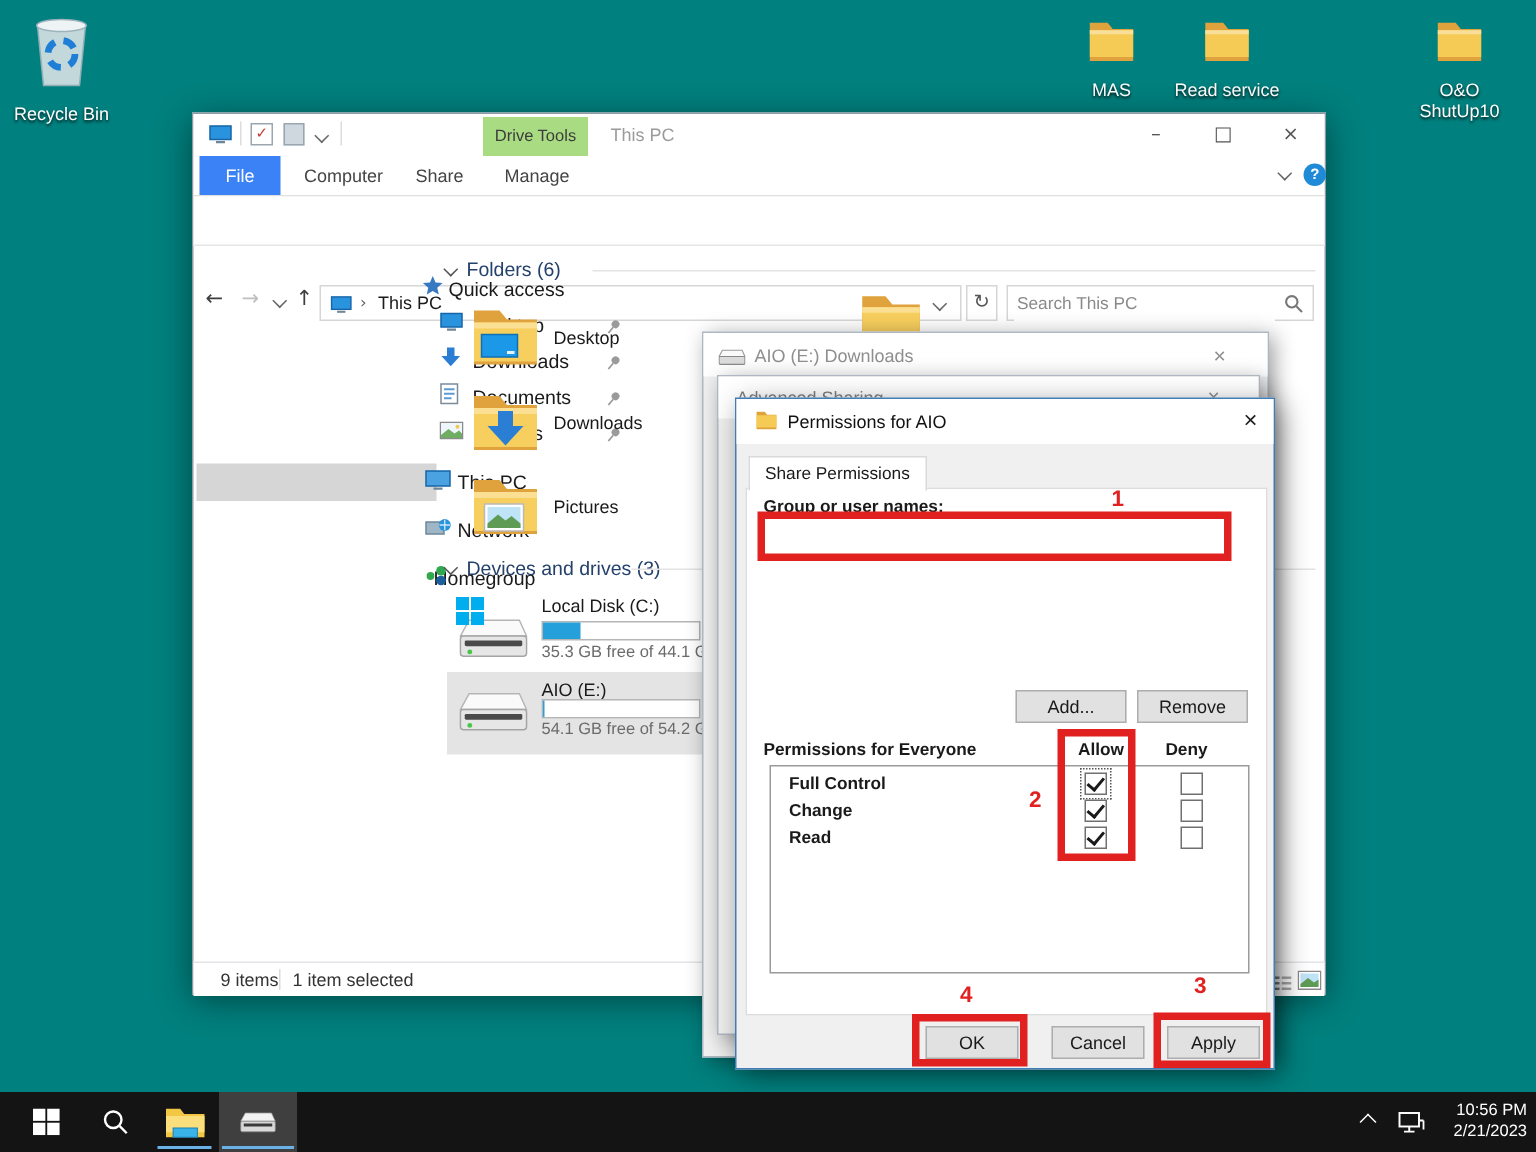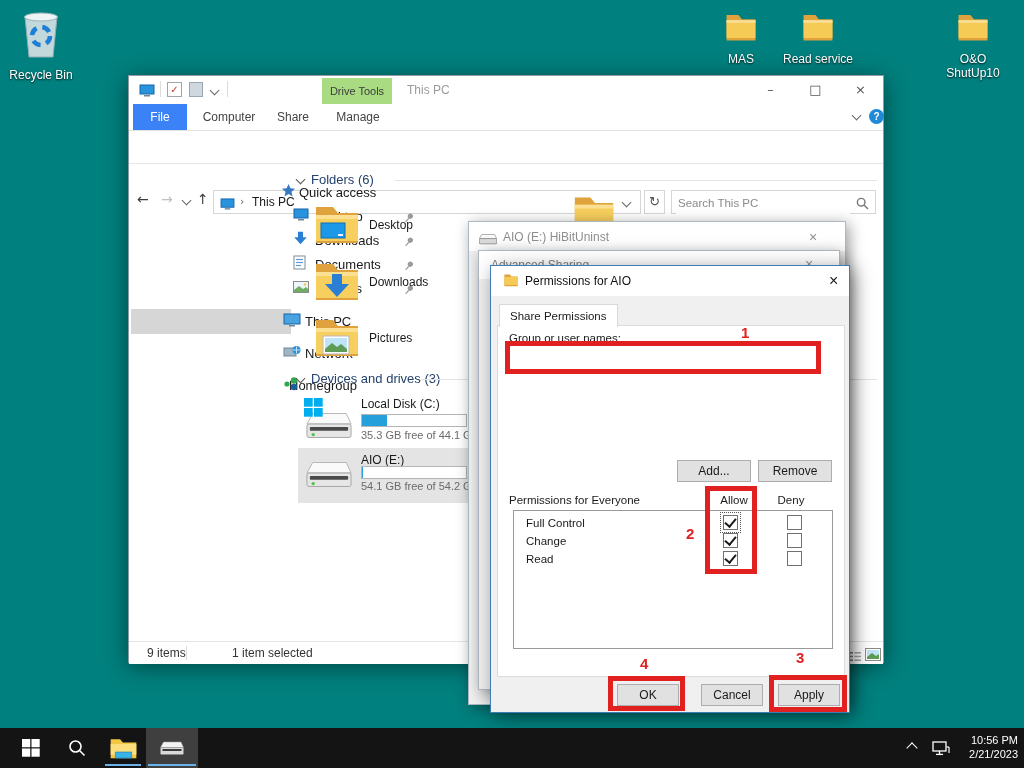--- a/index.html
+++ b/index.html
@@ -58,21 +58,21 @@
   .tabbtn{position:absolute;background:#fff;border:1px solid #d9d9d9;border-bottom:none;font-size:11.5px;color:#1a1a1a;
           display:flex;align-items:center;justify-content:center;}
   .page{position:absolute;background:#fff;border:1px solid #dcdcdc;box-sizing:border-box;}
   .listbox{position:absolute;background:#fff;border:1px solid #828790;box-sizing:border-box;}
   .btn{position:absolute;height:22px;background:#e1e1e1;border:1px solid #adadad;box-sizing:border-box;
        font-size:12px;color:#1a1a1a;display:flex;align-items:center;justify-content:center;}
   .cb{position:absolute;width:15px;height:15px;background:#fff;border:1px solid #707070;box-sizing:border-box;}
   .cb.checked::after{content:"";position:absolute;left:3px;top:0px;width:5px;height:9px;
        border:solid #1a1a1a;border-width:0 2px 2px 0;transform:rotate(40deg);}
   .cb.focus{outline:1px dotted #555;outline-offset:2px;}
-  .flabel{position:absolute;font-size:11.5px;color:#1a1a1a;}
+  .flabel{position:absolute;font-size:11.5px;color:#1a1a1a;font-weight:bold;}
 
   
   .redbox{position:absolute;border:5px solid #e12020;box-sizing:border-box;z-index:60;}
   .rednum{position:absolute;color:#e12020;font-size:15px;font-weight:bold;z-index:60;}
 
   
   .taskbar{position:absolute;left:0;top:728px;width:1024px;height:40px;background:#141414;z-index:70;}
   .tbtn{position:absolute;top:0;height:40px;display:flex;align-items:center;justify-content:center;}
   .underline{position:absolute;bottom:2px;height:2px;background:#6ab1e8;}
   .clock{position:absolute;right:6px;top:5px;width:70px;color:#fff;font-size:11px;line-height:14px;text-align:right;}
@@ -346,21 +346,21 @@
     </div>
     <div class="tlabel" style="left:232px;top:377px;">AIO (E:)</div>
     <div class="bar" style="left:232px;top:390px;">
         <i style="width: 1%;"></i>
       </div>
     <div class="tlabel gray" style="left:232px;top:404px;">54.1 GB free of 54.2 G</div>
 
     <div class="statusbar">
       <span class="st" style="left:18px;">9 items</span>
       <span class="vsep" style="left:57px;top:4px;height:14px;"></span>
-      <span class="st" style="left:66px;margin-left:37px;">1 item selected</span>
+      <span class="st" style="left:66px;">1 item selected</span>
       <span class="abs" style="left:721px;top:6px;"><svg width="11" height="11" viewBox="0 0 11 11">
             <rect x="0" y="1" width="3" height="1.6" fill="#7a7a7a"></rect>
             <rect x="0" y="4.7" width="3" height="1.6" fill="#7a7a7a"></rect>
             <rect x="0" y="8.4" width="3" height="1.6" fill="#7a7a7a"></rect>
             <rect x="4.5" y="1" width="6.5" height="1.6" fill="#a8a8a8"></rect>
             <rect x="4.5" y="4.7" width="6.5" height="1.6" fill="#a8a8a8"></rect>
             <rect x="4.5" y="8.4" width="6.5" height="1.6" fill="#a8a8a8"></rect>
           </svg></span>
       <span class="abs" style="left:736px;top:5px;"><svg width="16" height="13" viewBox="0 0 16 13">
             <rect x="0.5" y="0.5" width="15" height="12" fill="#fff" stroke="#8a8a8a"></rect>
@@ -371,21 +371,21 @@
   </div>
 
   <div class="dlg" style="left:468px;top:221px;width:378px;height:484px;background:#f0f0f0;border:1px solid #aeb8c2;">
     <div class="tb" style="height:29px;">
       <span class="abs" style="left:10px;top:9px;">
         <svg width="18" height="12" viewBox="0 0 48 30">
             <path d="M7 3 h35 l5 11 h-46 z" fill="#fafafa" stroke="#9a9a9a" stroke-width="2"></path>
             <rect x="1" y="14" width="46" height="14" rx="2" fill="#dcdcdc" stroke="#8a8a8a" stroke-width="2"></rect>
           </svg>
       </span>
-      <span class="dtitle abs" style="left:34px;top:8px;color:#8f8f8f;">AIO (E:) HiBitUninst</span>
+      <span class="dtitle abs" style="left:34px;top:8px;color:#8f8f8f;">AIO (E:) Downloads</span>
       <span class="closex" style="left:340px;top:7px;color:#8f8f8f;">×</span>
     </div>
   </div>
 
   <div class="dlg" style="left:478px;top:250px;width:362px;height:440px;background:#f0f0f0;border:1px solid #aeb8c2;">
     <div class="tb" style="height:28px;">
       <span class="dtitle abs" style="left:12px;top:7px;color:#7f7f7f;">Advanced Sharing</span>
       <span class="closex" style="left:326px;top:5px;color:#8f8f8f;">×</span>
     </div>
   </div>

